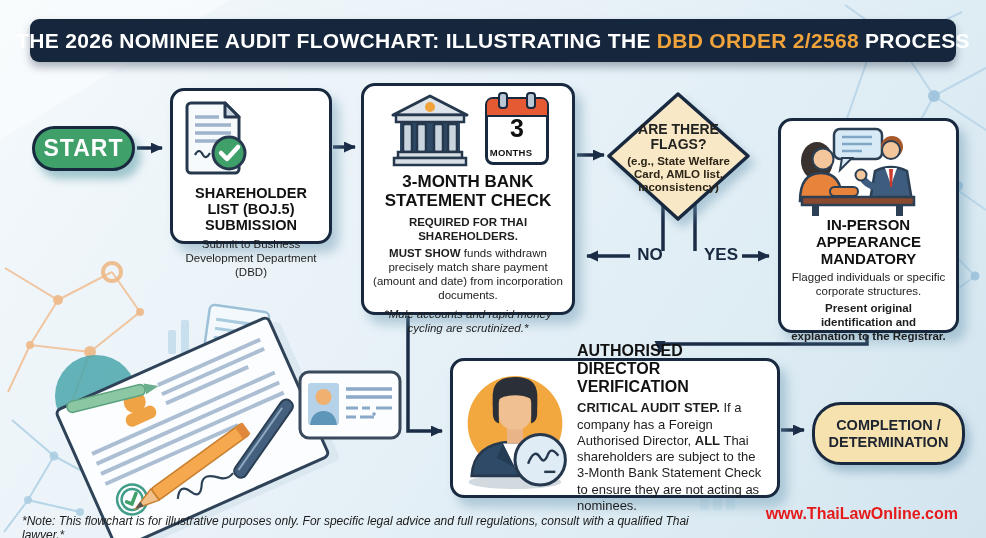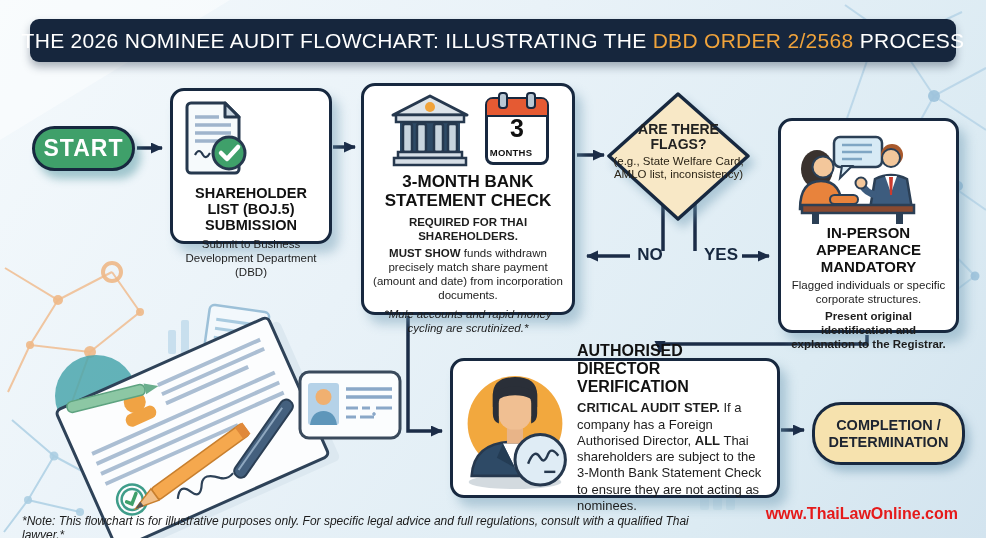--- a/index.html
+++ b/index.html
@@ -14,21 +14,21 @@
   #connectors{z-index:1;}
   .node{position:absolute; z-index:2; box-sizing:border-box;}
 
   
   .banner{
     left:30px; top:19px; width:926px; height:43px;
     background:#16263d; border-radius:9px;
     display:flex; align-items:center; justify-content:center;
     box-shadow:0 5px 9px rgba(23,40,63,.35);
   }
-  .banner .t{color:#ffffff; font-size:21px; font-weight:400; letter-spacing:.3px; white-space:nowrap;}
+  .banner .t{color:#ffffff; font-size:21px; font-weight:700; letter-spacing:.3px; white-space:nowrap;}
   .banner .hl{color:#f0a33b;}
 
   
   .start-pill{
     left:32px; top:126px; width:103px; height:45px;
     background:#3fa06a; border:3.5px solid #17283f; border-radius:24px;
     display:flex; align-items:center; justify-content:center;
     color:#fff; font-size:23px; font-weight:800; letter-spacing:1px;
     box-shadow:6px 8px 9px rgba(64,140,150,.45);
   }
@@ -55,27 +55,27 @@
   .cal{position:relative; width:58px; height:62px; background:#fff; border:3px solid #17283f; border-radius:8px; margin-top:3px;}
   .cal .top{position:absolute; left:-1px; top:-1px; width:calc(100% + 2px); height:16px; background:#e55a33; border-radius:5px 5px 0 0; border-bottom:2px solid #17283f;}
   .cal .ring{position:absolute; top:-8px; width:6px; height:13px; background:#b9c8d4; border:2px solid #17283f; border-radius:4px;}
   .cal .r1{left:10px;} .cal .r2{right:10px;}
   .cal .num{position:absolute; left:0; right:0; top:14px; font-size:25px; font-weight:800; color:#111;}
   .cal .lbl{position:absolute; left:0; right:12px; bottom:4px; font-size:9.5px; font-weight:800; color:#111; letter-spacing:.2px;}
 
   
   .diamond-text{left:612px; top:122px; width:133px; z-index:2; text-align:center; color:#2b2417;}
   .diamond-text .dt{font-size:14px; font-weight:800; line-height:1.1; color:#222;}
-  .diamond-text .ds{font-size:11.5px; font-weight:400; line-height:1.15; margin-top:2px;}
+  .diamond-text .ds{font-size:11.5px; font-weight:700; line-height:1.15; margin-top:2px;}
 
   .branch-label{z-index:2; font-size:17px; font-weight:800; color:#17283f; text-align:center;}
   .no-label{left:630px; top:245px; width:40px;}
   .yes-label{left:697px; top:245px; width:48px;}
 
-  .box-inperson{left:778px; top:118px; width:181px; height:215px; padding-top:12px;}
+  .box-inperson{left:778px; top:118px; width:181px; height:215px; padding-top:4px;}
   .box-inperson h3{font-size:15px; margin-top:0;}
   .box-inperson .b2{font-weight:800;}
 
   .box-director{left:450px; top:358px; width:330px; height:140px; display:flex; align-items:center; text-align:left; padding:6px 8px 6px 6px;}
   .box-director .txt{flex:1; padding-left:6px;}
   .box-director h3{font-size:16px; text-align:left; margin:0 0 5px;}
   .box-director p{font-size:13px; text-align:left; margin:0; line-height:1.25;}
 
   .completion-pill{
     left:812px; top:402px; width:147px; height:57px;

